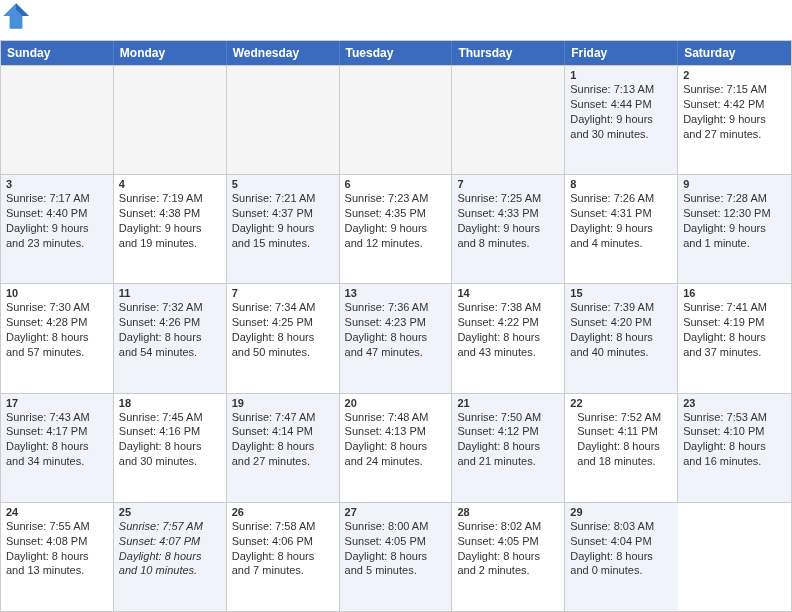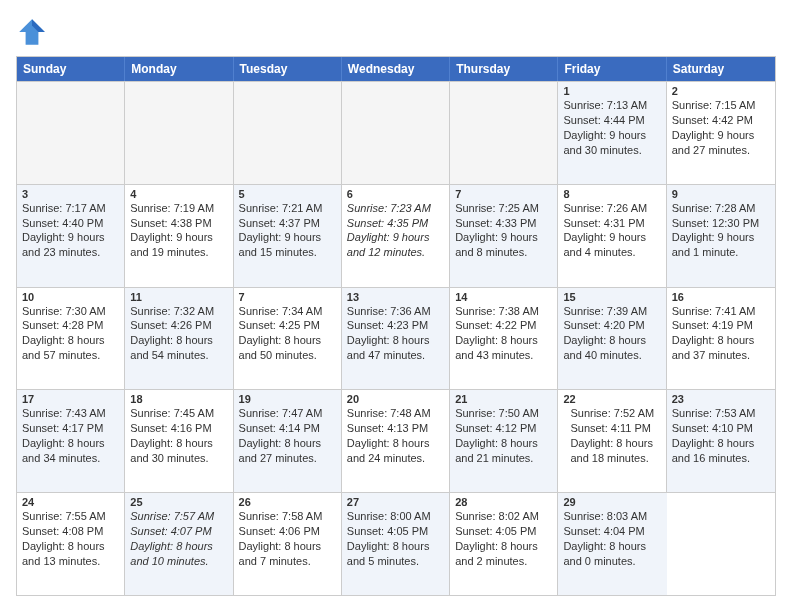--- a/index.html
+++ b/index.html
@@ -6,21 +6,20 @@
     body {
       font-family: Arial, sans-serif;
       background: #fff;
       width: 792px;
       height: 612px;
       overflow: hidden;
     }
     .page {
       width: 792px;
       height: 612px;
-      padding: 16px;
       display: flex;
       flex-direction: column;
     }
     .header {
       display: flex;
       justify-content: space-between;
       align-items: flex-start;
       margin-bottom: 8px;
     }
     .logo {
@@ -127,22 +126,22 @@
     <div class="title-block">
       <div class="month-title"></div>
       <div class="subtitle"></div>
     </div>
   </div>
 
   <div class="calendar">
     <div class="calendar-header">
     <div class="cal-header-cell">Sunday</div>
         <div class="cal-header-cell">Monday</div>
+        <div class="cal-header-cell">Wednesday</div>
         <div class="cal-header-cell">Tuesday</div>
-        <div class="cal-header-cell">Wednesday</div>
         <div class="cal-header-cell">Thursday</div>
         <div class="cal-header-cell">Friday</div>
         <div class="cal-header-cell">Saturday</div>
       </div>
     <div class="calendar-body">
     <div class="calendar-row">
           <div class="cal-cell empty"></div>
           <div class="cal-cell empty"></div>
           <div class="cal-cell empty"></div>
           <div class="cal-cell empty"></div>
@@ -179,21 +178,21 @@
           </div>
           <div class="cal-cell shaded">
             <span class="day-number">5</span>
             <div class="cell-info" style="white-space: pre-line;">Sunrise: 7:21 AM
 Sunset: 4:37 PM
 Daylight: 9 hours
 and 15 minutes.</div>
           </div>
           <div class="cal-cell">
             <span class="day-number">6</span>
-            <div class="cell-info" style="white-space: pre-line; font-style: italic;">Sunrise: 7:23 AM
+            <div class="cell-info" style="white-space: pre-line;">Sunrise: 7:23 AM
 Sunset: 4:35 PM
 Daylight: 9 hours
 and 12 minutes.</div>
           </div>
           <div class="cal-cell shaded">
             <span class="day-number">7</span>
             <div class="cell-info" style="white-space: pre-line;">Sunrise: 7:25 AM
 Sunset: 4:33 PM
 Daylight: 9 hours
 and 8 minutes.</div>

